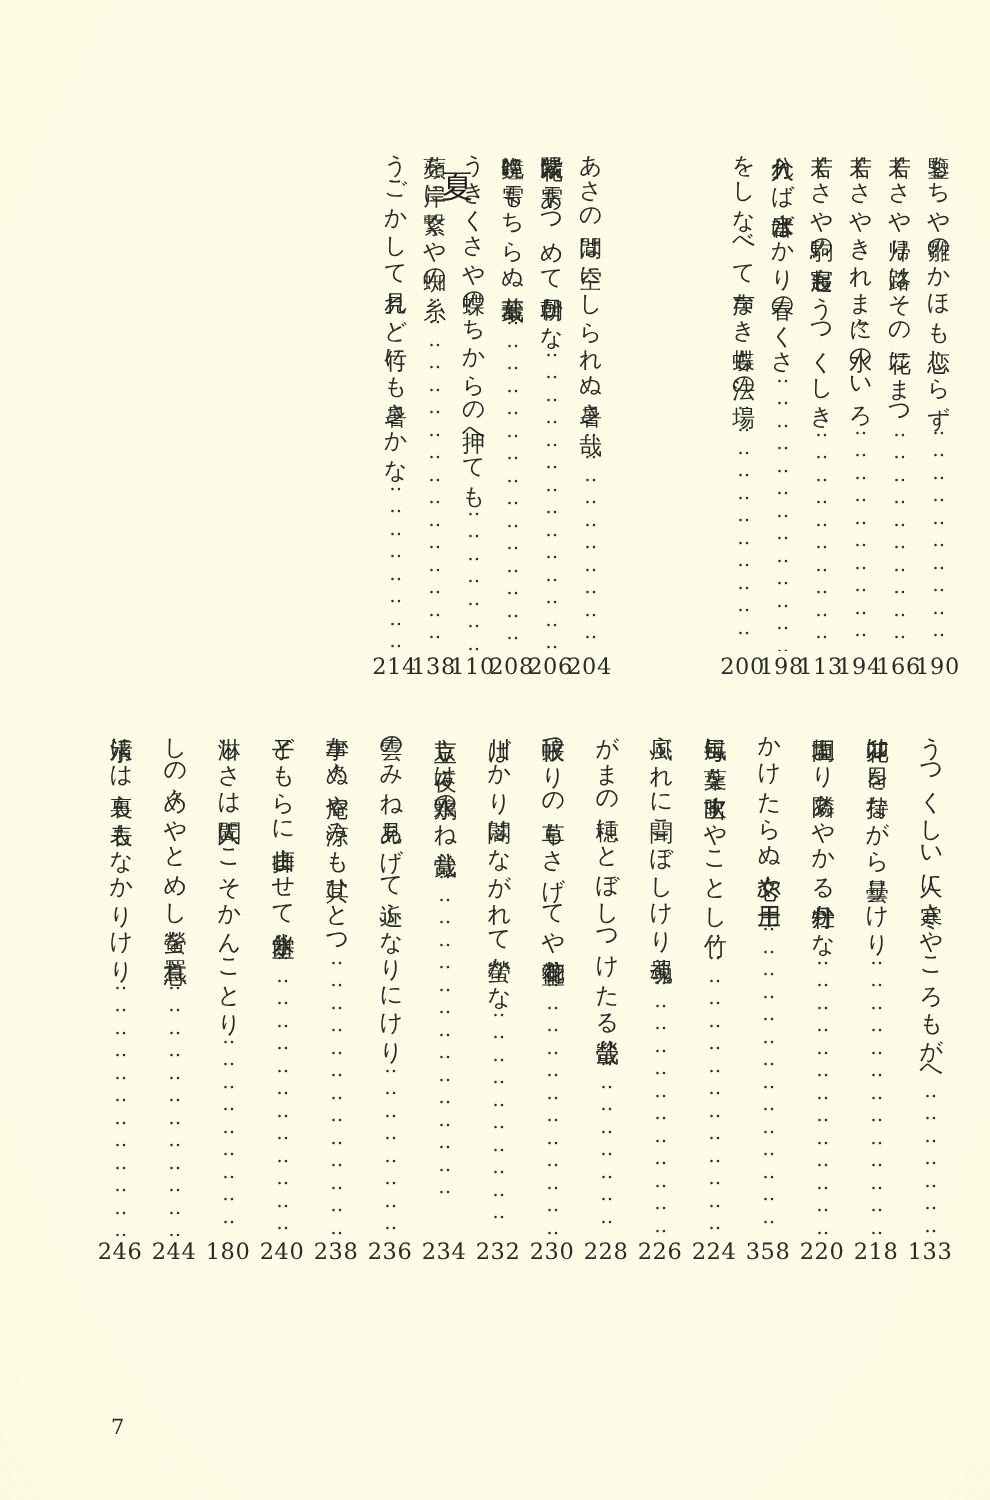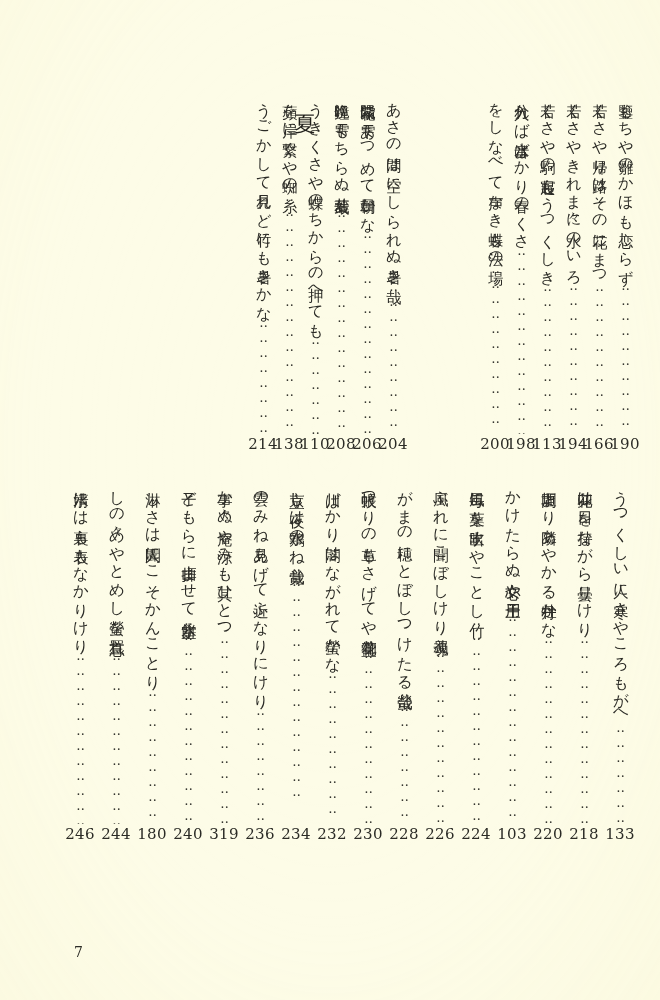--- a/index.html
+++ b/index.html
@@ -217,21 +217,21 @@
         <div class="entry-page">218</div>
       </div>
       <div class="toc-entry">
         <div class="entry-text">垣間より隣あやかる牡丹かな</div>
         <div class="entry-leader">‥‥‥‥‥‥‥‥‥‥‥‥‥‥‥‥</div>
         <div class="entry-page">220</div>
       </div>
       <div class="toc-entry">
         <div class="entry-text">かけたらぬ女心や土用干</div>
         <div class="entry-leader">‥‥‥‥‥‥‥‥‥‥‥‥‥‥‥‥</div>
-        <div class="entry-page">103</div>
+        <div class="entry-page">358</div>
       </div>
       <div class="toc-entry">
         <div class="entry-text">風毎に葉を吹出すやことし竹</div>
         <div class="entry-leader">‥‥‥‥‥‥‥‥‥‥‥‥‥‥‥‥</div>
         <div class="entry-page">224</div>
       </div>
       <div class="toc-entry">
         <div class="entry-text">風ぶれに聞こぼしけり蜀魂</div>
         <div class="entry-leader">‥‥‥‥‥‥‥‥‥‥‥‥‥‥‥‥</div>
         <div class="entry-page">226</div>
@@ -257,21 +257,21 @@
         <div class="entry-page">234</div>
       </div>
       <div class="toc-entry">
         <div class="entry-text">雲のみね見あげて近ふなりにけり</div>
         <div class="entry-leader">‥‥‥‥‥‥‥‥‥‥‥‥‥‥‥‥</div>
         <div class="entry-page">236</div>
       </div>
       <div class="toc-entry">
         <div class="entry-text">事か々ぬ庵や涼みも其ひとつ</div>
         <div class="entry-leader">‥‥‥‥‥‥‥‥‥‥‥‥‥‥‥‥</div>
-        <div class="entry-page">319</div>
+        <div class="entry-page">238</div>
       </div>
       <div class="toc-entry">
         <div class="entry-text">子どもらに山拝ませて氷室餅</div>
         <div class="entry-leader">‥‥‥‥‥‥‥‥‥‥‥‥‥‥‥‥</div>
         <div class="entry-page">240</div>
       </div>
       <div class="toc-entry">
         <div class="entry-text">淋しさは聞人にこそかんことり</div>
         <div class="entry-leader">‥‥‥‥‥‥‥‥‥‥‥‥‥‥‥‥</div>
         <div class="entry-page">180</div>

